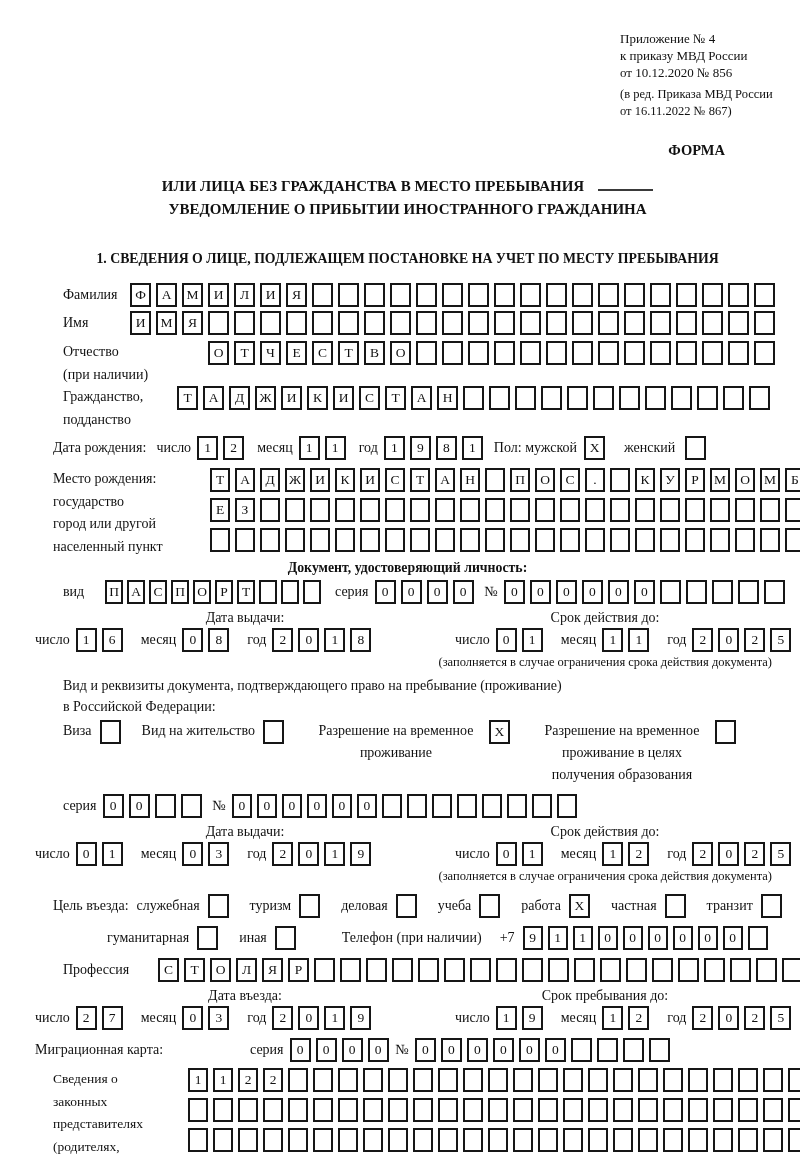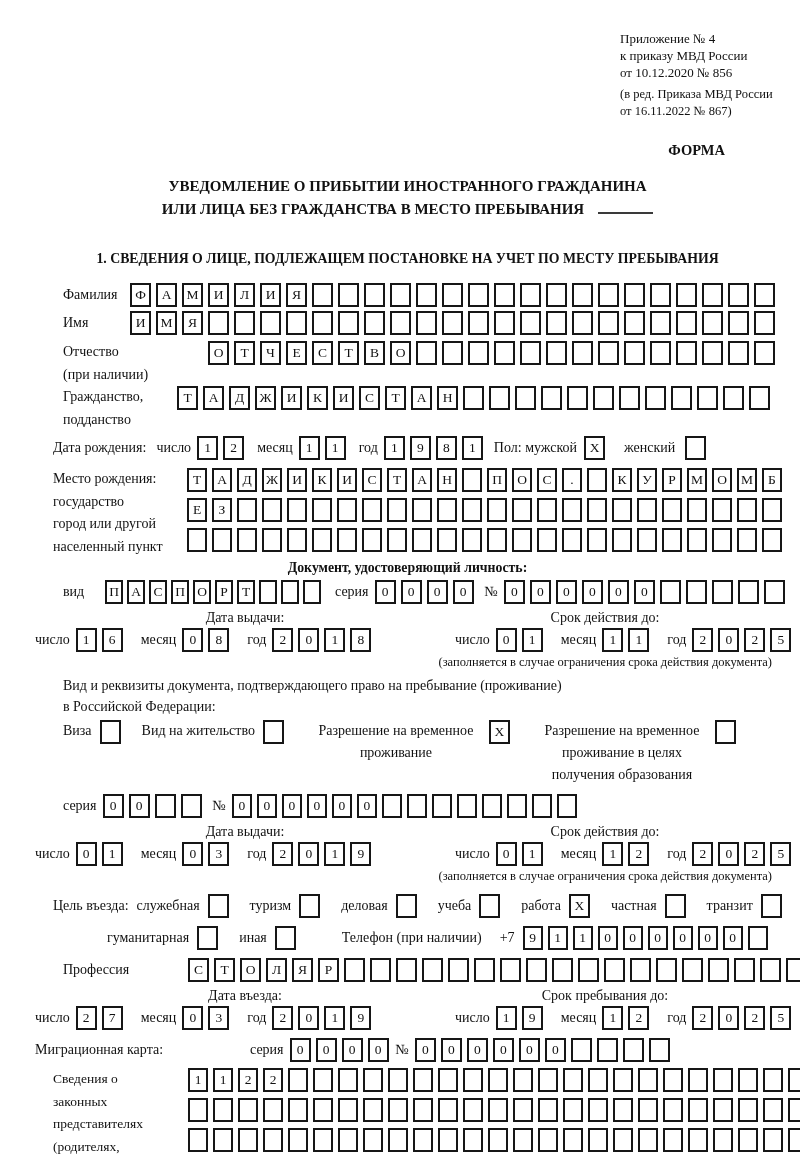--- a/index.html
+++ b/index.html
@@ -73,22 +73,22 @@
     <div>от 10.12.2020 № 856</div>
     <div class="ed">
       <div>(в ред. Приказа МВД России</div>
       <div>от 16.11.2022 № 867)</div>
     </div>
   </div>
 
   <div class="forma">ФОРМА</div>
 
   <div class="title">
+    <div><span>ИЛИ ЛИЦА БЕЗ ГРАЖДАНСТВА В МЕСТО ПРЕБЫВАНИЯ</span><span class="blank-line"></span></div>
     <div>УВЕДОМЛЕНИЕ О ПРИБЫТИИ ИНОСТРАННОГО ГРАЖДАНИНА</div>
-    <div><span>ИЛИ ЛИЦА БЕЗ ГРАЖДАНСТВА В МЕСТО ПРЕБЫВАНИЯ</span><span class="blank-line"></span></div>
   </div>
 
   <div class="sec-heading">1. СВЕДЕНИЯ О ЛИЦЕ, ПОДЛЕЖАЩЕМ ПОСТАНОВКЕ НА УЧЕТ ПО МЕСТУ ПРЕБЫВАНИЯ</div>
 
   <div class="r mt16" style="margin-left:28px;">
     <span class="lbl w95" style="width:67px;">Фамилия</span>
     <span class="b">
         <span class="cell">Ф</span>
         <span class="cell">А</span>
         <span class="cell">М</span>
@@ -233,21 +233,21 @@
     <span class="lbl" style="margin:0 7px 0 6px;">Пол: мужской</span>
     <span class="b">
         <span class="cell">X</span>
       </span>
     <span class="lbl" style="margin:0 10px 0 14px;">женский</span>
     <span class="b">
         <span class="cell">&nbsp;</span>
       </span>
   </div>
 
-  <div class="r rt mt8" style="margin-left:18px;">
+  <div class="r rt mt8" style="margin-left:18px;gap:23px;">
     <span class="lblcol" style="width:134px;">
       <div>Место рождения:</div>
       <div>государство</div>
       <div>город или другой</div>
       <div>населенный пункт</div>
     </span>
     <span class="boxcol">
       <div class="b tight">
           <span class="cell">Т</span>
           <span class="cell">А</span>
@@ -574,21 +574,21 @@
         <span class="cell">0</span>
         <span class="cell">0</span>
         <span class="cell">0</span>
         <span class="cell">0</span>
         <span class="cell">0</span>
         <span class="cell">0</span>
         <span class="cell">&nbsp;</span>
       </span>
   </div>
 
-  <div class="r mt8" style="margin-left:28px;gap:30px;">
+  <div class="r mt8" style="margin-left:28px;">
     <span class="lbl" style="width:95px;">Профессия</span>
     <span class="b">
         <span class="cell">С</span>
         <span class="cell">Т</span>
         <span class="cell">О</span>
         <span class="cell">Л</span>
         <span class="cell">Я</span>
         <span class="cell">Р</span>
         <span class="cell">&nbsp;</span>
         <span class="cell">&nbsp;</span>

